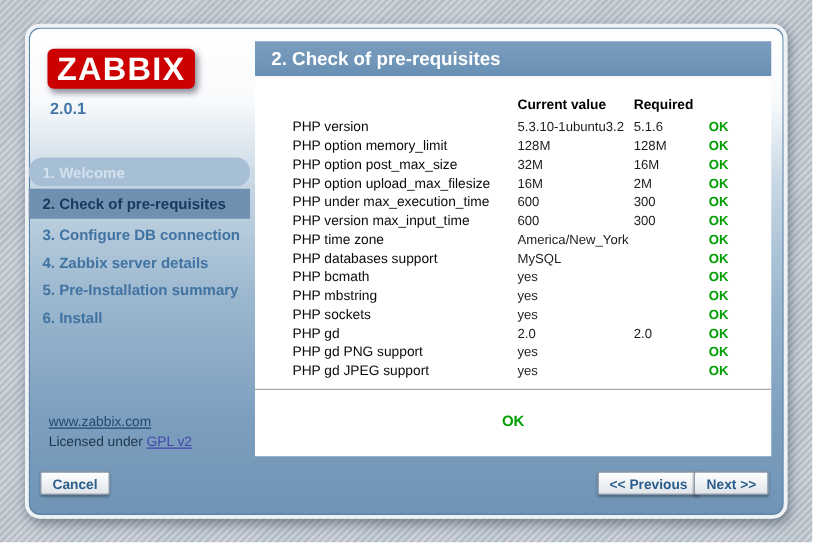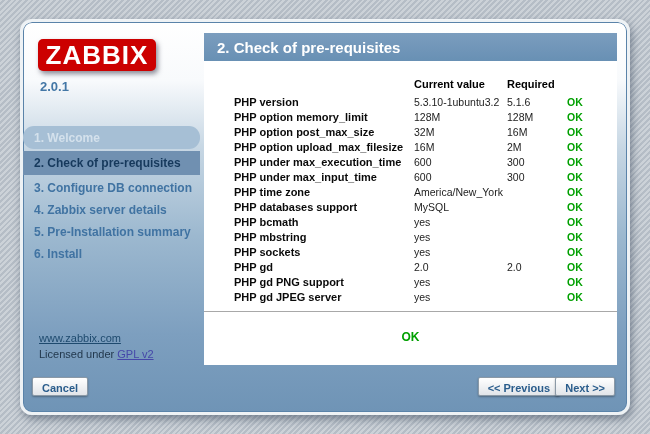--- a/index.html
+++ b/index.html
@@ -62,21 +62,21 @@
     background:#ffffff;
   }
 
   .thead, .trow {
     display:grid; grid-template-columns:180px 93px 60px 50px;
     height:15px; align-items:center;
     font-size:11px; white-space:nowrap;
     padding-left:30px;
   }
   .thead { margin-top:15px; margin-bottom:3px; font-weight:bold; color:#000; }
-  .trow .name { font-weight:bold; color:#0a0a0a; }
+  .trow .name { font-weight:normal; color:#0a0a0a; }
   .trow .cur, .trow .req { color:#1c1c1c; font-size:10.5px; }
   .trow .st { font-weight:bold; color:#00a000; font-size:10.5px; }
 
   .tdivider { margin-top:7px; border-top:1px solid #a8a8a8; width:100%; }
   .overall-ok {
     margin-top:18px; text-align:center;
     font-size:12px; font-weight:bold; color:#00a000;
   }
 
   
@@ -157,21 +157,21 @@
             <span class="req">2M</span>
             <span class="st">OK</span>
           </div>
           <div class="trow">
             <span class="name">PHP under max_execution_time</span>
             <span class="cur">600</span>
             <span class="req">300</span>
             <span class="st">OK</span>
           </div>
           <div class="trow">
-            <span class="name">PHP under max_input_time</span>
+            <span class="name">PHP version max_input_time</span>
             <span class="cur">600</span>
             <span class="req">300</span>
             <span class="st">OK</span>
           </div>
           <div class="trow">
             <span class="name">PHP time zone</span>
             <span class="cur">America/New_York</span>
             <span class="req"></span>
             <span class="st">OK</span>
           </div>
@@ -205,21 +205,21 @@
             <span class="req">2.0</span>
             <span class="st">OK</span>
           </div>
           <div class="trow">
             <span class="name">PHP gd PNG support</span>
             <span class="cur">yes</span>
             <span class="req"></span>
             <span class="st">OK</span>
           </div>
           <div class="trow">
-            <span class="name">PHP gd JPEG server</span>
+            <span class="name">PHP gd JPEG support</span>
             <span class="cur">yes</span>
             <span class="req"></span>
             <span class="st">OK</span>
           </div>
         </div>
 
       <div class="tdivider"></div>
 
       <div class="overall-ok">OK</div>
     </div>

